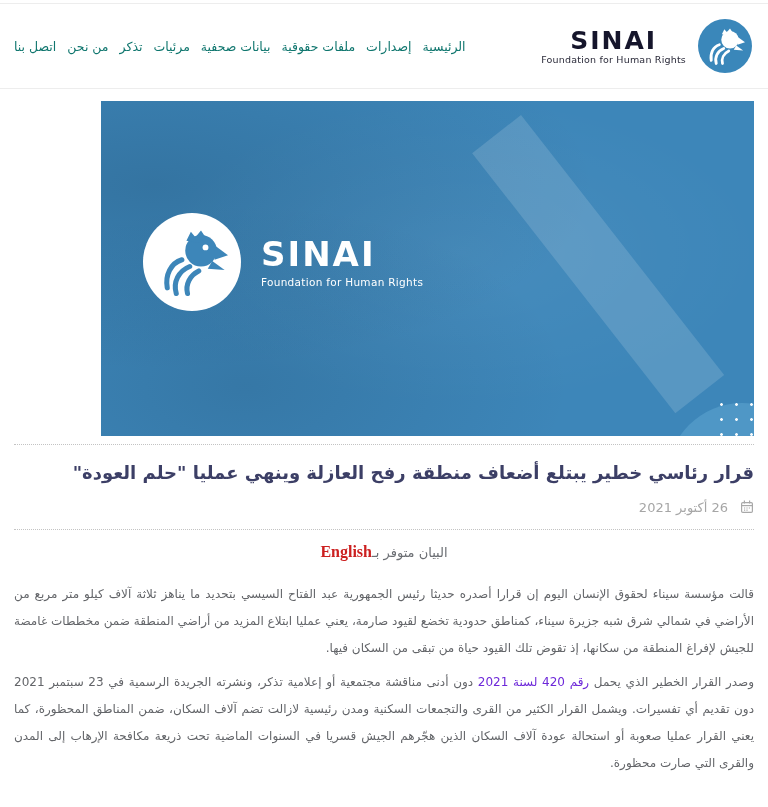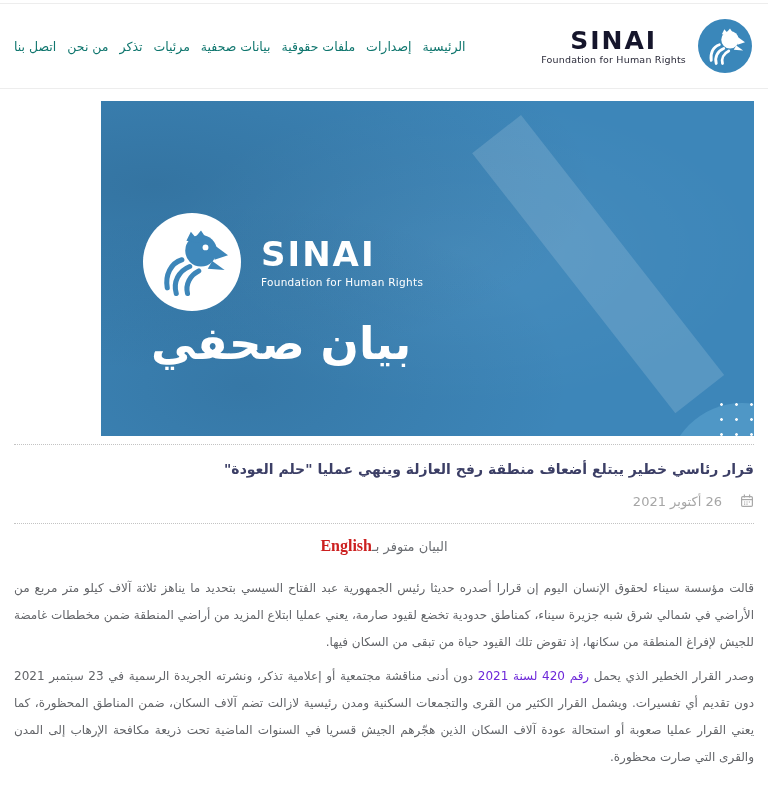--- a/index.html
+++ b/index.html
@@ -79,25 +79,25 @@
     color: #ffffff; font-size: 45px; font-weight: bold; line-height: 1.2;
     direction: rtl;
   }
 
   
   .content { padding: 0 14px; }
   .dotted-sep { border: none; border-top: 1px dotted #c3c3c3; height: 0; }
   .sep-top { margin-top: 8px; }
   .article-title {
     margin-top: 14px; text-align: right;
-    color: #3c3f66; font-size: 14px; font-weight: bold; line-height: 1.55;
+    color: #3c3f66; font-size: 18px; font-weight: bold; line-height: 1.55;
   }
   .date-row {
     margin-top: 13px; display: flex; align-items: center; justify-content: flex-start;
-    gap: 18px; color: #a6a6a6; font-size: 13px;
+    gap: 12px; color: #a6a6a6; font-size: 13px;
   }
   .date-row svg { flex: 0 0 auto; }
   .sep-mid { margin-top: 14px; }
   .availability { margin-top: 13px; text-align: center; font-size: 13px; color: #6a6d72; }
   .availability a {
     color: #cc2020; font-family: "Liberation Serif", serif; font-weight: bold;
     font-size: 16px; text-decoration: none; cursor: pointer;
   }
   .body-p {
     margin-top: 20px; text-align: justify; color: #636569;
@@ -164,21 +164,20 @@
           <svg viewBox="0 0 64 64" style="color:#3d86b9">
             <use href="#sinai-bird"></use>
             <style>.bird-eye{fill:#ffffff}</style>
           </svg>
         </span>
         <span class="hero-logo-text">
           <span class="hero-logo-name">SINAI</span>
           <span class="hero-logo-tag">Foundation for Human Rights</span>
         </span>
       </div>
-      <div class="hero-banner-text">بيان صحفي</div>
     </div>
 
     <div class="content">
       <hr class="dotted-sep sep-top">
 
       <h1 class="article-title">قرار رئاسي خطير يبتلع أضعاف منطقة رفح العازلة وينهي عمليا "حلم العودة"</h1>
 
       <div class="date-row">
         <svg width="14" height="14" viewBox="0 0 14 14" fill="none" stroke="#a8a8a8" stroke-width="1.2">
           <rect x="1.6" y="2.6" width="10.8" height="9.8" rx="1.2"></rect>

